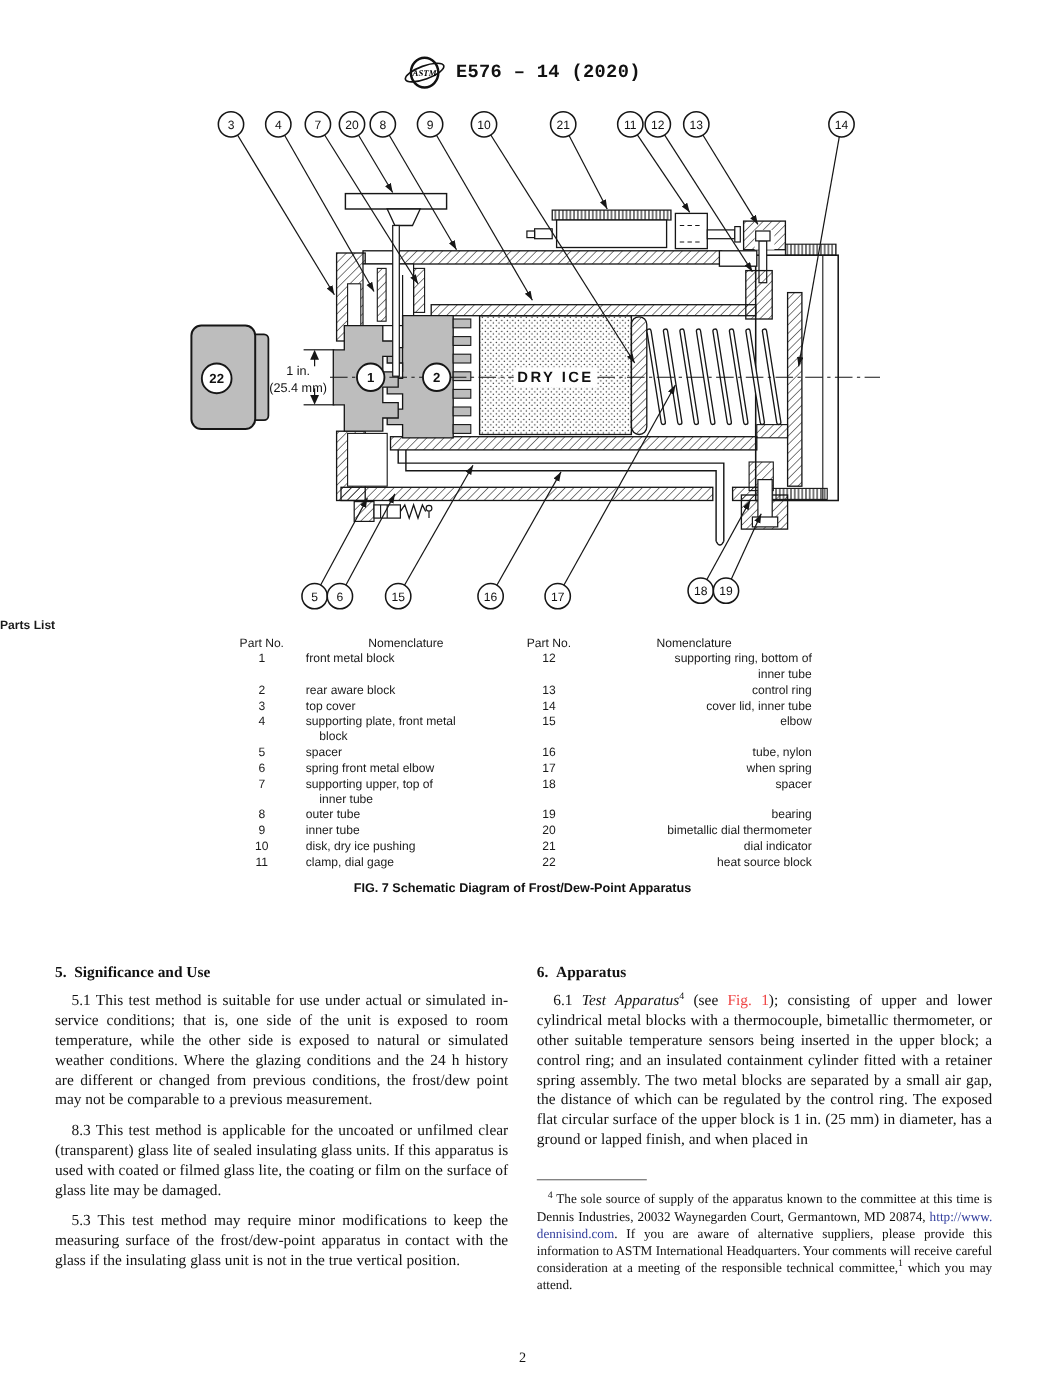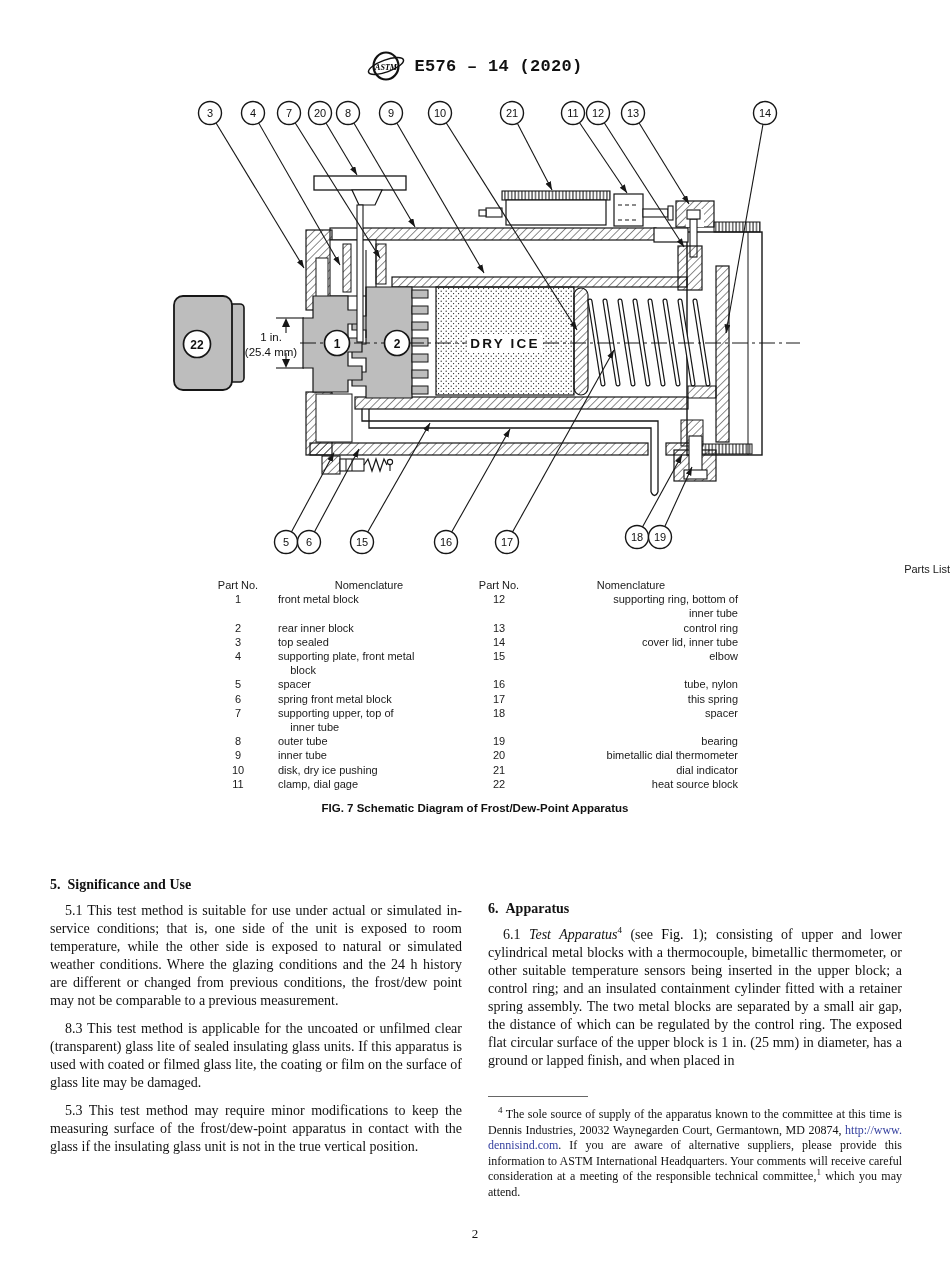--- a/index.html
+++ b/index.html
@@ -13,40 +13,40 @@
   
   .diagram{position:absolute;top:0;left:0;}
   .diagram line,.diagram path,.diagram rect,.diagram circle,.diagram ellipse,.diagram polyline{shape-rendering:geometricPrecision;}
   .co-txt{font-family:"Liberation Sans",sans-serif;font-size:11px;text-anchor:middle;fill:#111;}
   .co-txt-b{font-family:"Liberation Sans",sans-serif;font-size:12px;font-weight:bold;text-anchor:middle;fill:#111;}
   .dim-txt{font-family:"Liberation Sans",sans-serif;font-size:11.5px;text-anchor:middle;fill:#111;}
   .dryice-txt{font-family:"Liberation Sans",sans-serif;font-size:13.5px;font-weight:bold;letter-spacing:2.2px;text-anchor:middle;fill:#111;}
 
   
   .partslist{position:absolute;top:562px;left:0;right:0;font-family:"Liberation Sans",sans-serif;font-size:11px;color:#1a1a1a;}
-  .pl-title{text-align:right;line-height:14px;margin-bottom:2px;}
+  .pl-title{text-align:left;line-height:14px;margin-bottom:2px;font-weight:bold;}
   .partslist table{border-collapse:collapse;margin:0 auto;}
   .partslist th,.partslist td{font-weight:normal;padding:0;line-height:14.2px;vertical-align:top;font-size:11px;}
   .partslist th{text-align:center;}
   td.pno{width:52px;text-align:center;}
   td.pno2{width:50px;text-align:center;}
   td.pname{width:196px;text-align:left;padding-left:14px;white-space:pre-wrap;}
   td.pname2{width:200px;text-align:right;padding-left:14px;white-space:pre-wrap;}
 
   .caption{position:absolute;top:802px;left:0;right:0;text-align:center;
     font-family:"Liberation Sans",sans-serif;font-weight:bold;font-size:11.5px;color:#111;}
 
   
   .col{position:absolute;top:876px;font-family:"Liberation Serif",serif;font-size:14px;line-height:18px;text-align:justify;color:#111;}
   .col-left{left:50px;width:412px;}
-  .col-right{left:488px;width:414px;margin-top:24px;}
+  .col-right{left:488px;width:414px;}
   .col h3{font-family:"Liberation Serif",serif;font-size:14px;line-height:18px;margin:0 0 8px 0;text-align:left;}
   .col p.para{margin:0 0 10px 0;text-indent:15px;}
   sup{font-size:9px;line-height:0;vertical-align:super;}
-  .figref{color:#000000;text-decoration:none;cursor:pointer;}
+  .figref{color:#ef4444;text-decoration:none;cursor:pointer;}
   .url{color:#333f9e;text-decoration:none;cursor:pointer;word-break:break-all;}
   .fnrule{width:100px;border:none;border-top:1.5px solid #666;margin:26px 0 10px 0;}
   p.footnote{font-size:12px;line-height:15.5px;text-indent:10px;margin:0;text-align:justify;}
 
   .pagenum{position:absolute;top:1226px;left:0;right:0;text-align:center;
     font-family:"Liberation Serif",serif;font-size:13px;color:#111;}
 </style>
 </head>
 <body>
 
@@ -324,48 +324,48 @@
       <tbody>
         <tr>
             <td class="pno">1</td>
             <td class="pname">front metal block</td>
             <td class="pno2">12</td>
             <td class="pname2">supporting ring, bottom of
     inner tube</td>
           </tr>
         <tr>
             <td class="pno">2</td>
-            <td class="pname">rear inner block</td>
+            <td class="pname">rear aware block</td>
             <td class="pno2">13</td>
             <td class="pname2">control ring</td>
           </tr>
         <tr>
             <td class="pno">3</td>
-            <td class="pname">top sealed</td>
+            <td class="pname">top cover</td>
             <td class="pno2">14</td>
             <td class="pname2">cover lid, inner tube</td>
           </tr>
         <tr>
             <td class="pno">4</td>
             <td class="pname">supporting plate, front metal
     block</td>
             <td class="pno2">15</td>
             <td class="pname2">elbow</td>
           </tr>
         <tr>
             <td class="pno">5</td>
             <td class="pname">spacer</td>
             <td class="pno2">16</td>
             <td class="pname2">tube, nylon</td>
           </tr>
         <tr>
             <td class="pno">6</td>
-            <td class="pname">spring front metal block</td>
+            <td class="pname">spring front metal elbow</td>
             <td class="pno2">17</td>
-            <td class="pname2">this spring</td>
+            <td class="pname2">when spring</td>
           </tr>
         <tr>
             <td class="pno">7</td>
             <td class="pname">supporting upper, top of
     inner tube</td>
             <td class="pno2">18</td>
             <td class="pname2">spacer</td>
           </tr>
         <tr>
             <td class="pno">8</td>

